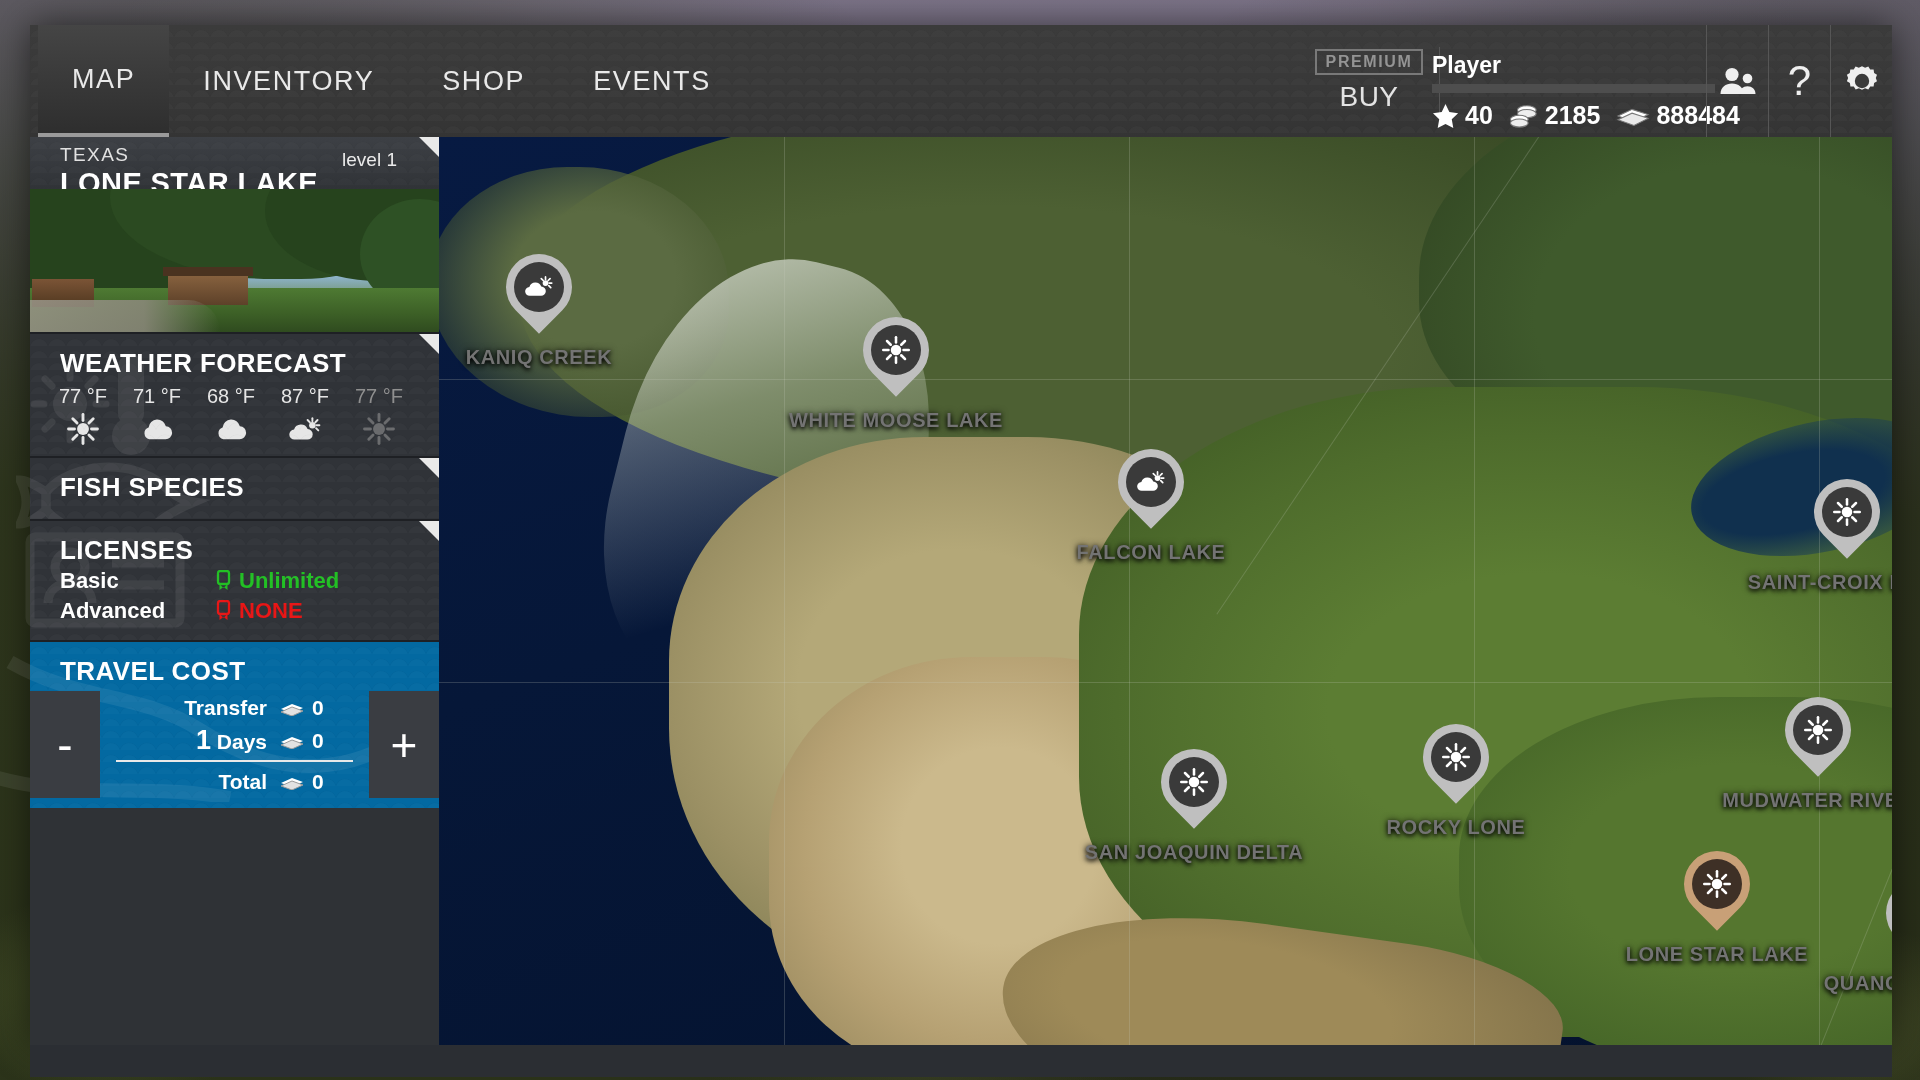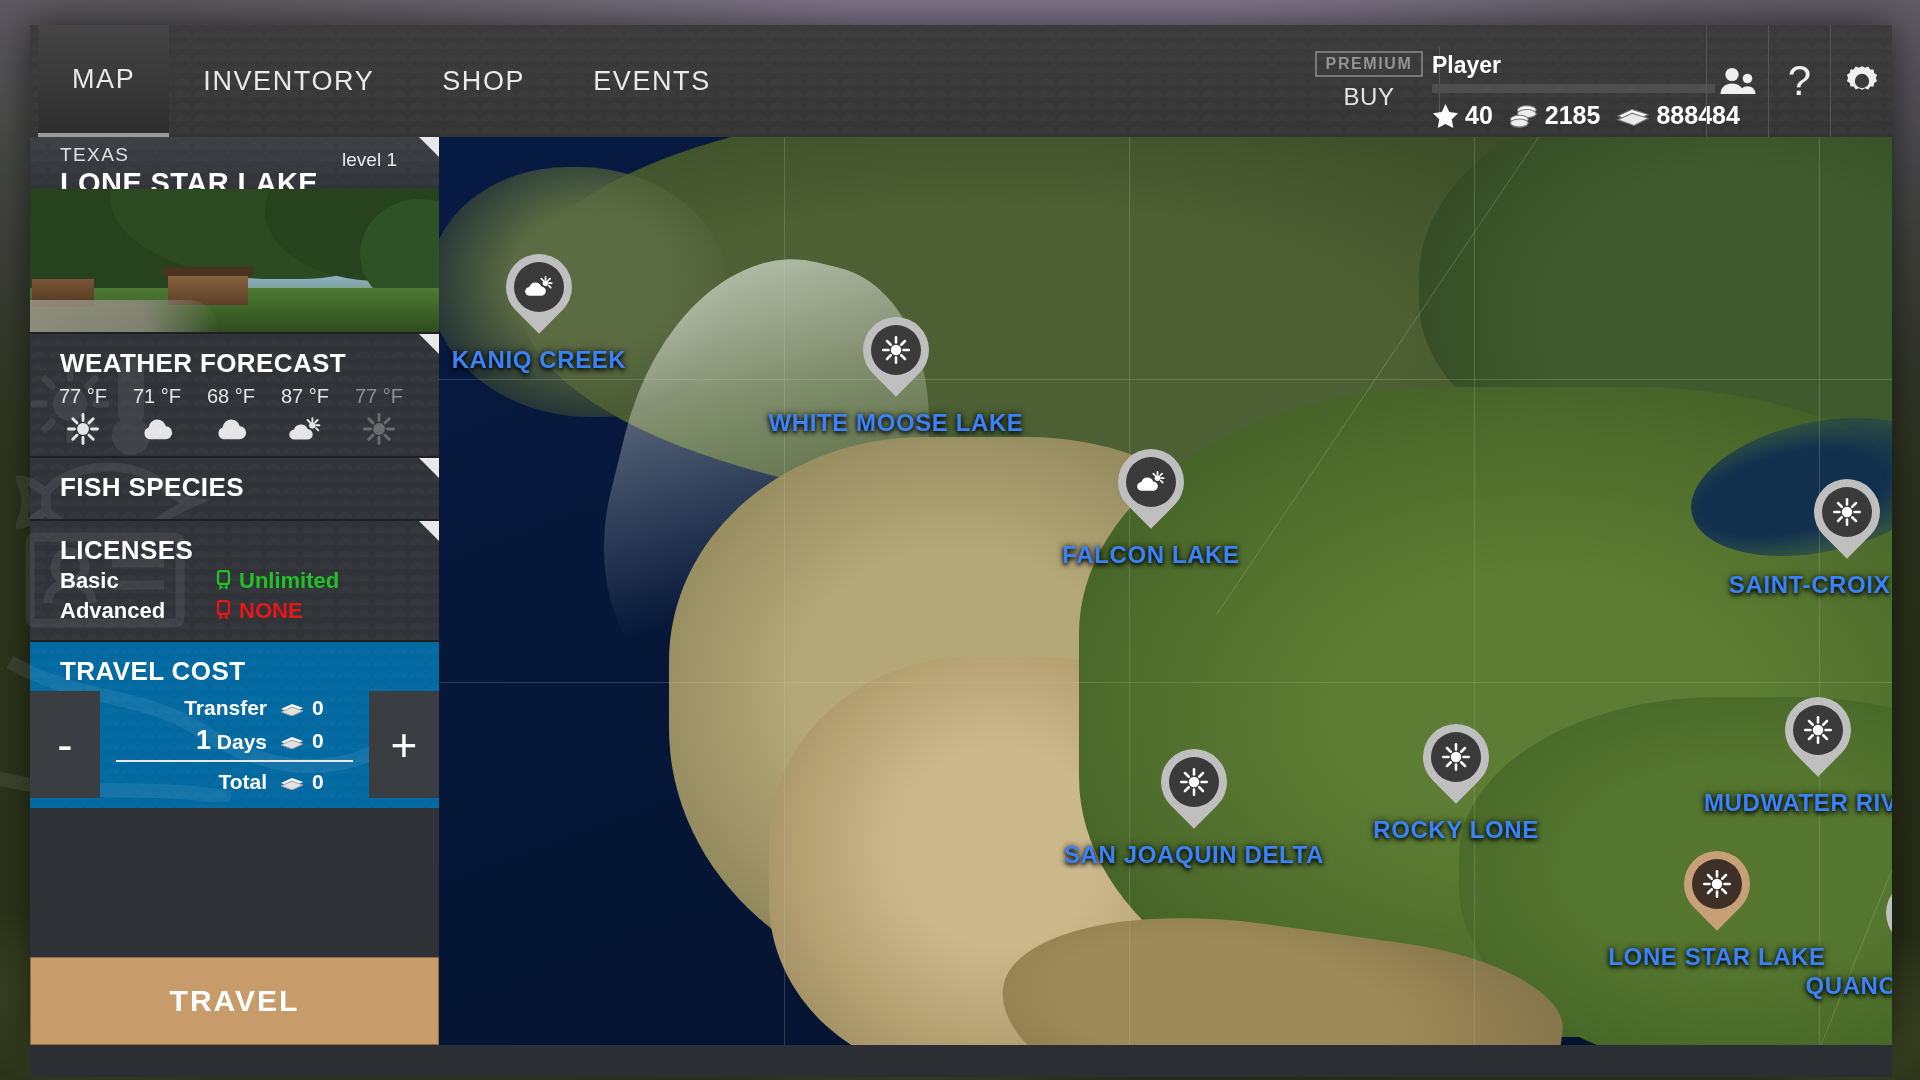--- a/index.html
+++ b/index.html
@@ -62,21 +62,21 @@
 
   #premium-block{
     position:absolute; right:458px; top:0; height:112px; width:130px;
     display:flex; flex-direction:column; align-items:center; justify-content:center;
     gap:6px; z-index:4;
   }
   #premium-badge{
     border:2px solid #797979; color:#949494; font-size:16px; font-weight:bold;
     letter-spacing:1.6px; padding:2px 9px;
   }
-  #premium-buy{ color:#e3e3e3; font-size:24px; letter-spacing:.5px; cursor:pointer; }
+  #premium-buy{ color:#e3e3e3; font-size:28px; letter-spacing:.5px; cursor:pointer; }
 
   .vdiv{ position:absolute; top:22px; height:68px; width:1px; background:#565656; z-index:4; }
 
   #player-block{
     position:absolute; right:175px; top:0; height:132px; width:285px;
     display:flex; flex-direction:column; justify-content:center; z-index:4;
   }
   #player-name{ color:#fff; font-size:23px; font-weight:bold; margin-bottom:5px; }
   #xp-track{ width:283px; height:9px; background:#4e4e4e; margin-bottom:8px; }
   #xp-fill{ height:100%; background:#9d9d9d; }
@@ -118,21 +118,21 @@
   }
   .pin-head{
     position:absolute; left:8px; top:8px; width:50px; height:50px;
     border-radius:50%; background:#3a3a3a;
     display:flex; align-items:center; justify-content:center;
   }
   .pin.selected .pin-drop{ background:#c8a077; }
   .pin.selected .pin-head{ background:#3e3026; }
   .pin-label{
     position:absolute; left:50%; top:92px; transform:translateX(-50%);
-    white-space:nowrap; color:#3b82f6; font-size:24px; font-weight:bold;
+    white-space:nowrap; color:#737373; font-size:20px; font-weight:bold;
     letter-spacing:.6px; text-shadow:0 2px 4px rgba(0,0,0,.95),0 0 7px rgba(0,0,0,.8);
   }
 
   
   #sidebar{
     position:relative; width:409px; height:908px; z-index:8;
     background:#2f3236; display:flex; flex-direction:column;
   }
   .panel{ position:relative; overflow:hidden; }
   .panel .scales{ opacity:.45; }
@@ -731,17 +731,16 @@
                   <path d="M2 12l11-5 11 4-11 5z" fill="#e2e2e2" stroke="#9a9a9a" stroke-width="1"></path>
                 </svg>
                 <span>0</span>
               </span>
             </div>
           </div>
           <div class="stepper">+</div>
         </div>
       </div>
 
-      <div id="travel-btn">TRAVEL</div>
     </div>
   </div>
 </div>
 <div id="app-bottom"></div>
 
 </body></html>

